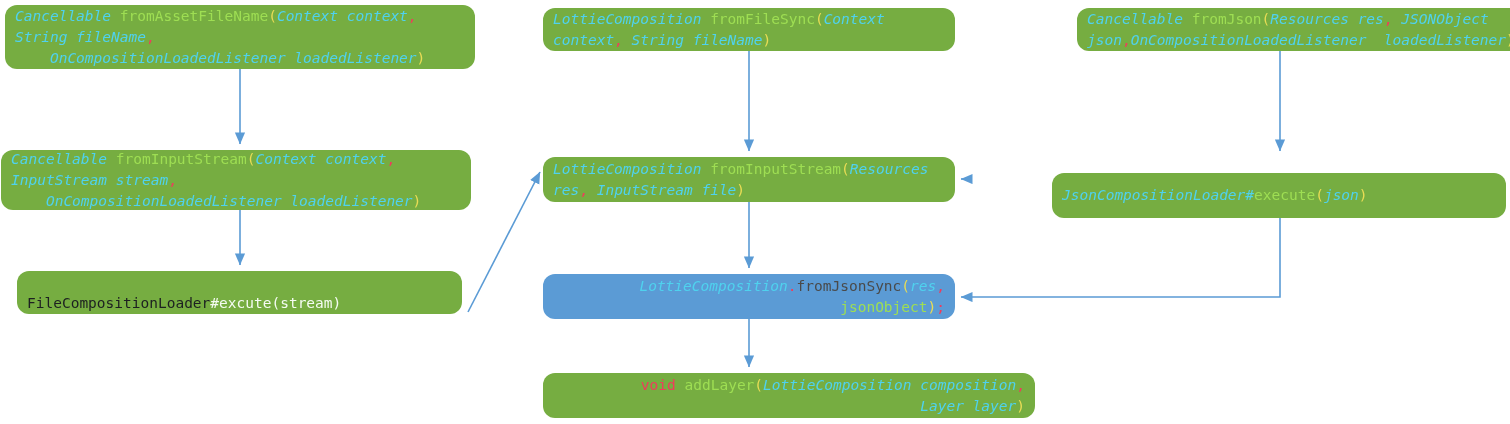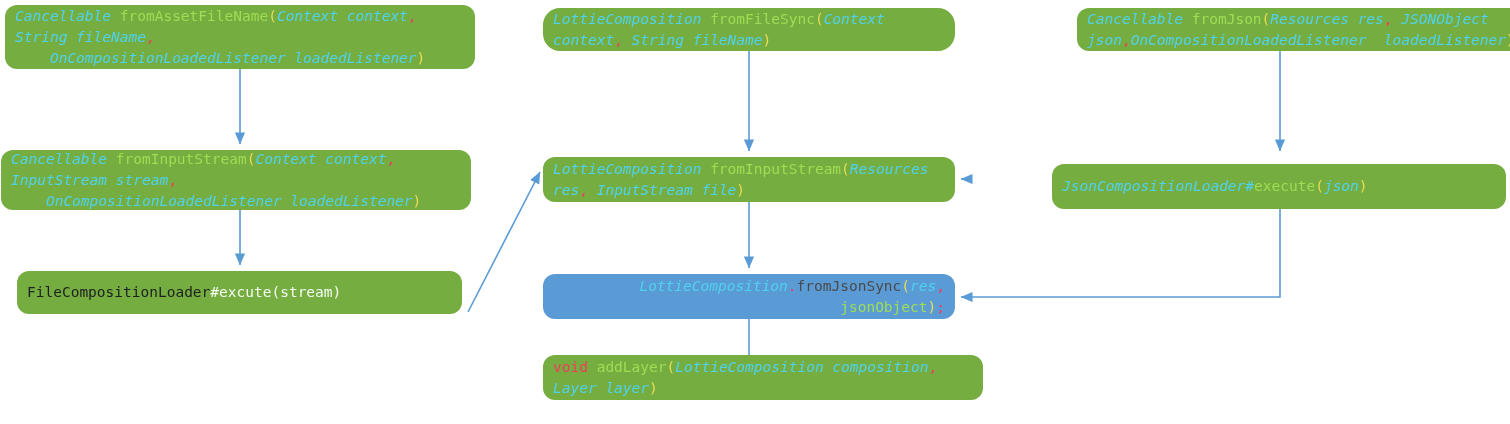--- a/index.html
+++ b/index.html
@@ -51,46 +51,46 @@
         <path d="M 972 179 L 961 179" fill="none" stroke="#5b9bd5" stroke-width="1.6" marker-end="url(#ah)"></path>
       </g>
   </svg>
 
   <div id="node-layer">
       <div class="node green" style="left: 5px; top: 5px; width: 470px; height: 64px; align-items: center;">
         <div class="code"><span class="t-type">Cancellable</span><span class="t-plain"> </span><span class="t-method">fromAssetFileName</span><span class="t-paren">(</span><span class="t-type">Context context</span><span class="t-punc">,</span><span class="t-plain">
 </span><span class="t-type">String fileName</span><span class="t-punc">,</span><span class="t-indent">
     </span><span class="t-type">OnCompositionLoadedListener loadedListener</span><span class="t-paren">)</span></div>
       </div>
-      <div class="node green" style="left: 543px; top: 8px; width: 412px; height: 43px; border-radius: 17px;">
+      <div class="node green" style="left: 543px; top: 8px; width: 412px; height: 43px;">
         <div class="code"><span class="t-type">LottieComposition</span><span class="t-plain"> </span><span class="t-method">fromFileSync</span><span class="t-paren">(</span><span class="t-type">Context</span><span class="t-plain">
 </span><span class="t-type">context</span><span class="t-punc">,</span><span class="t-type"> String fileName</span><span class="t-paren">)</span></div>
       </div>
       <div class="node green" style="left: 1077px; top: 8px; width: 458px; height: 43px;">
         <div class="code"><span class="t-type">Cancellable</span><span class="t-plain"> </span><span class="t-method">fromJson</span><span class="t-paren">(</span><span class="t-type">Resources res</span><span class="t-punc">,</span><span class="t-type"> JSONObject</span><span class="t-plain">
 </span><span class="t-type">json</span><span class="t-punc">,</span><span class="t-type">OnCompositionLoadedListener  loadedListener</span><span class="t-paren">)</span></div>
       </div>
       <div class="node green" style="left: 1px; top: 150px; width: 470px; height: 60px;">
         <div class="code"><span class="t-type">Cancellable</span><span class="t-plain"> </span><span class="t-method">fromInputStream</span><span class="t-paren">(</span><span class="t-type">Context context</span><span class="t-punc">,</span><span class="t-plain">
 </span><span class="t-type">InputStream stream</span><span class="t-punc">,</span><span class="t-indent">
     </span><span class="t-type">OnCompositionLoadedListener loadedListener</span><span class="t-paren">)</span></div>
       </div>
       <div class="node green" style="left: 543px; top: 157px; width: 412px; height: 45px; align-items: center;">
         <div class="code"><span class="t-type">LottieComposition</span><span class="t-plain"> </span><span class="t-method">fromInputStream</span><span class="t-paren">(</span><span class="t-type">Resources</span><span class="t-plain">
 </span><span class="t-type">res</span><span class="t-punc">,</span><span class="t-type"> InputStream file</span><span class="t-paren">)</span></div>
       </div>
-      <div class="node green" style="left: 1052px; top: 164px; width: 454px; height: 45px;">
+      <div class="node green" style="left: 1052px; top: 173px; width: 454px; height: 45px;">
         <div class="code"><span class="t-type">JsonCompositionLoader#</span><span class="t-method">execute</span><span class="t-paren">(</span><span class="t-type">json</span><span class="t-paren">)</span></div>
       </div>
-      <div class="node green" style="left: 17px; top: 271px; width: 445px; height: 43px;">
+      <div class="node green" style="left: 17px; top: 271px; width: 445px; height: 43px; align-items: flex-end;">
         <div class="code"><span class="t-dark">FileCompositionLoader</span><span class="t-white">#excute(stream)</span></div>
       </div>
       <div class="node blue" style="left: 543px; top: 274px; width: 412px; height: 45px;">
         <div class="code"><span class="t-type">LottieComposition</span><span class="t-dot">.</span><span class="t-gray">fromJsonSync</span><span class="t-paren">(</span><span class="t-type">res</span><span class="t-punc">,</span><span class="t-plain">
 </span><span class="t-method">jsonObject</span><span class="t-paren">)</span><span class="t-punc">;</span></div>
       </div>
-      <div class="node green" style="left: 543px; top: 355px; width: 440px; height: 45px;">
+      <div class="node green" style="left: 543px; top: 373px; width: 492px; height: 45px; text-align: right;">
         <div class="code"><span class="t-kw">void</span><span class="t-plain"> </span><span class="t-method">addLayer</span><span class="t-paren">(</span><span class="t-type">LottieComposition composition</span><span class="t-punc">,</span><span class="t-plain">
 </span><span class="t-type">Layer layer</span><span class="t-paren">)</span></div>
       </div>
     </div>
 
 </div>
 
 </body></html>

